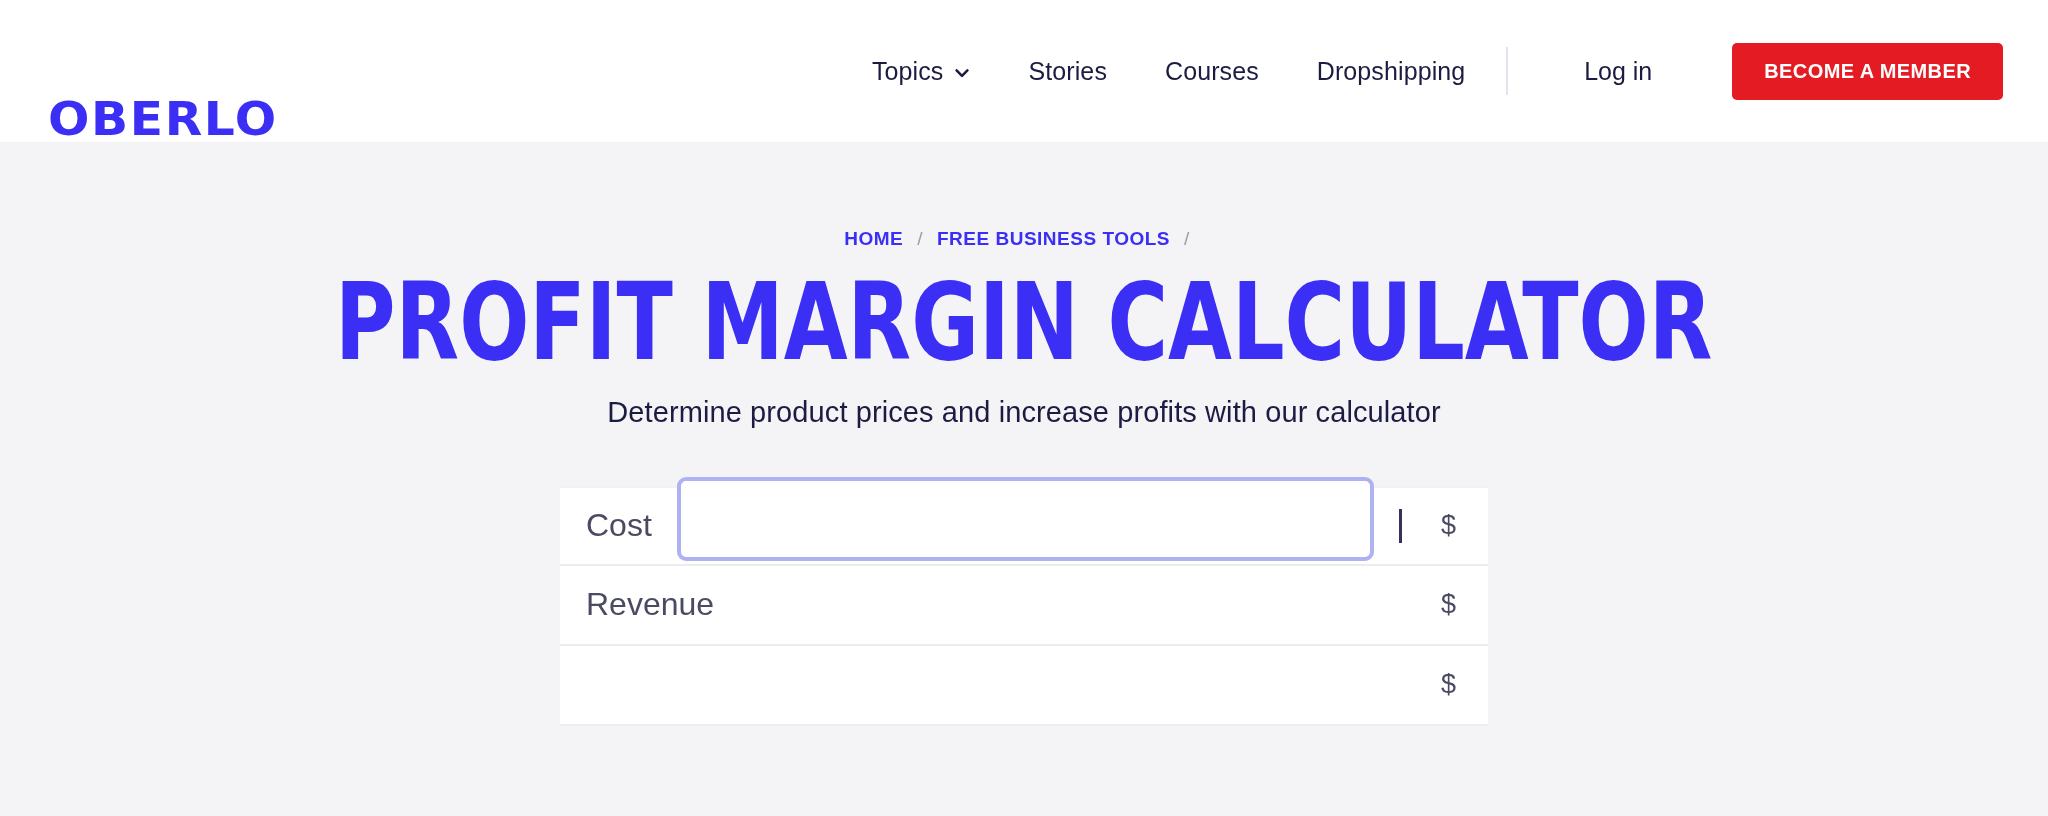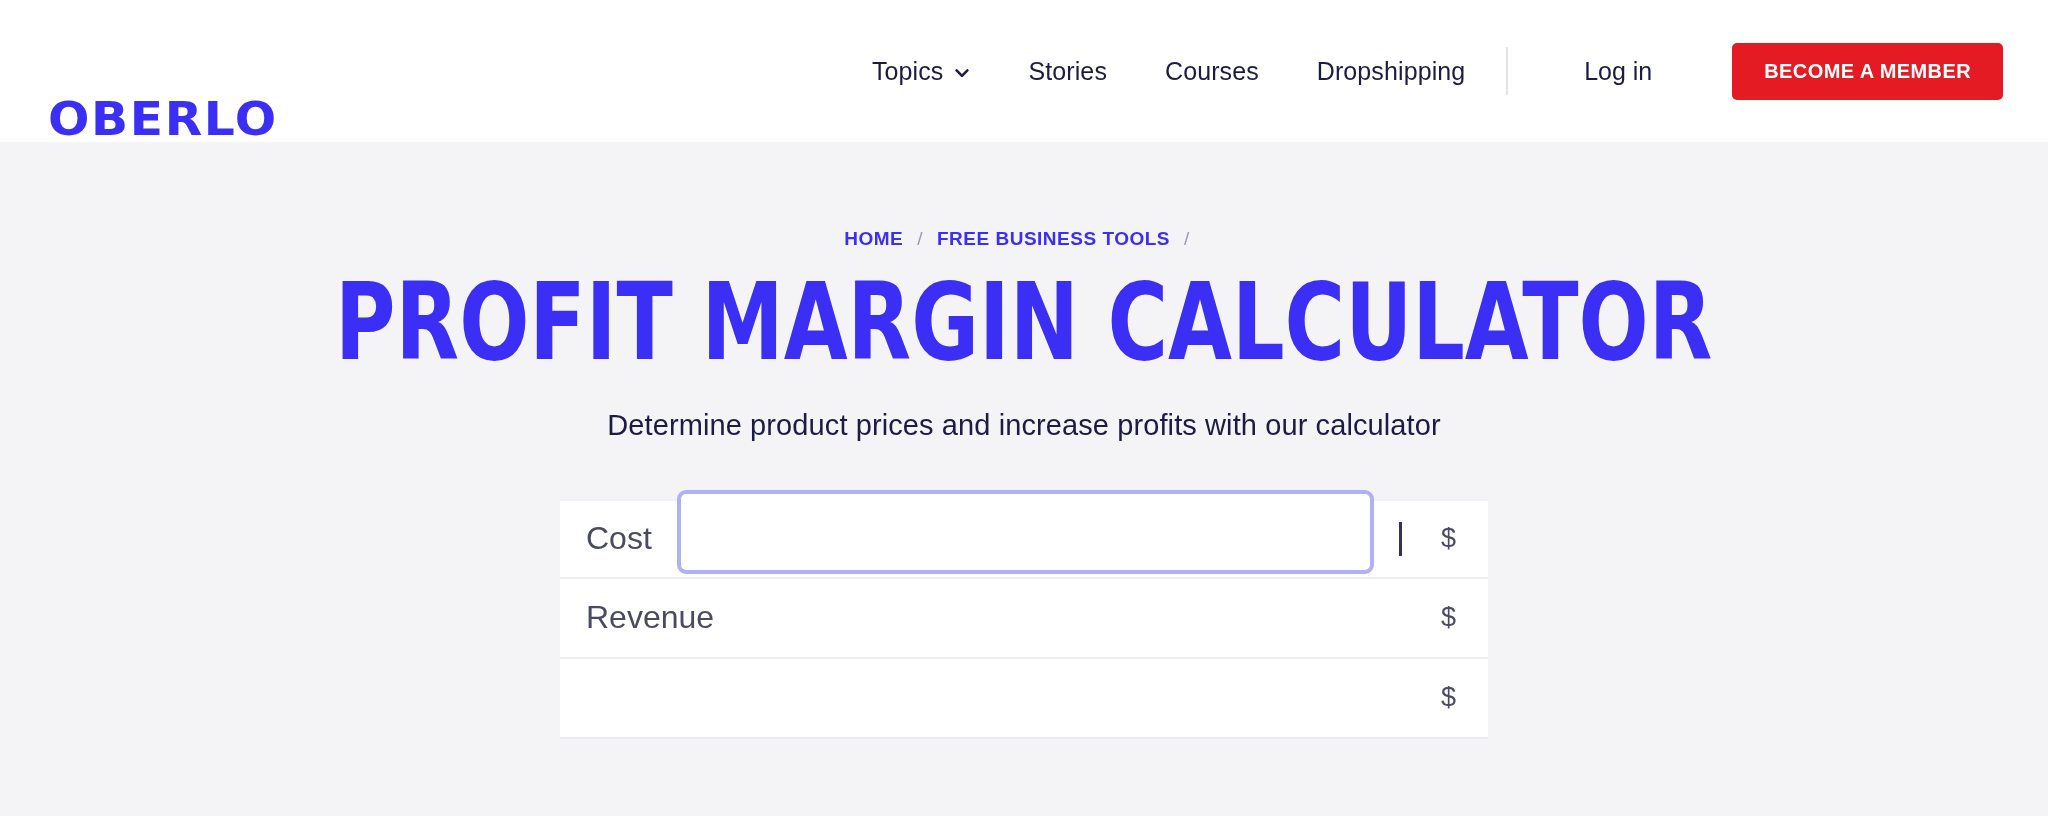--- a/index.html
+++ b/index.html
@@ -151,21 +151,21 @@
     line-height: 1.06;
     letter-spacing: 0px;
     color: #3b2ff5;
     transform: scaleX(0.86) scaleY(1.12);
     transform-origin: center top;
     white-space: nowrap;
     text-align: center;
   }
 
   .page-subtitle {
-    margin-top: 41px;
+    margin-top: 28px;
     font-size: 29px;
     color: #1c1b42;
     text-align: left;
     letter-spacing: 0.1px;
   }
 
   
   .calc-card {
     width: 928px;
     margin-top: 57px;

